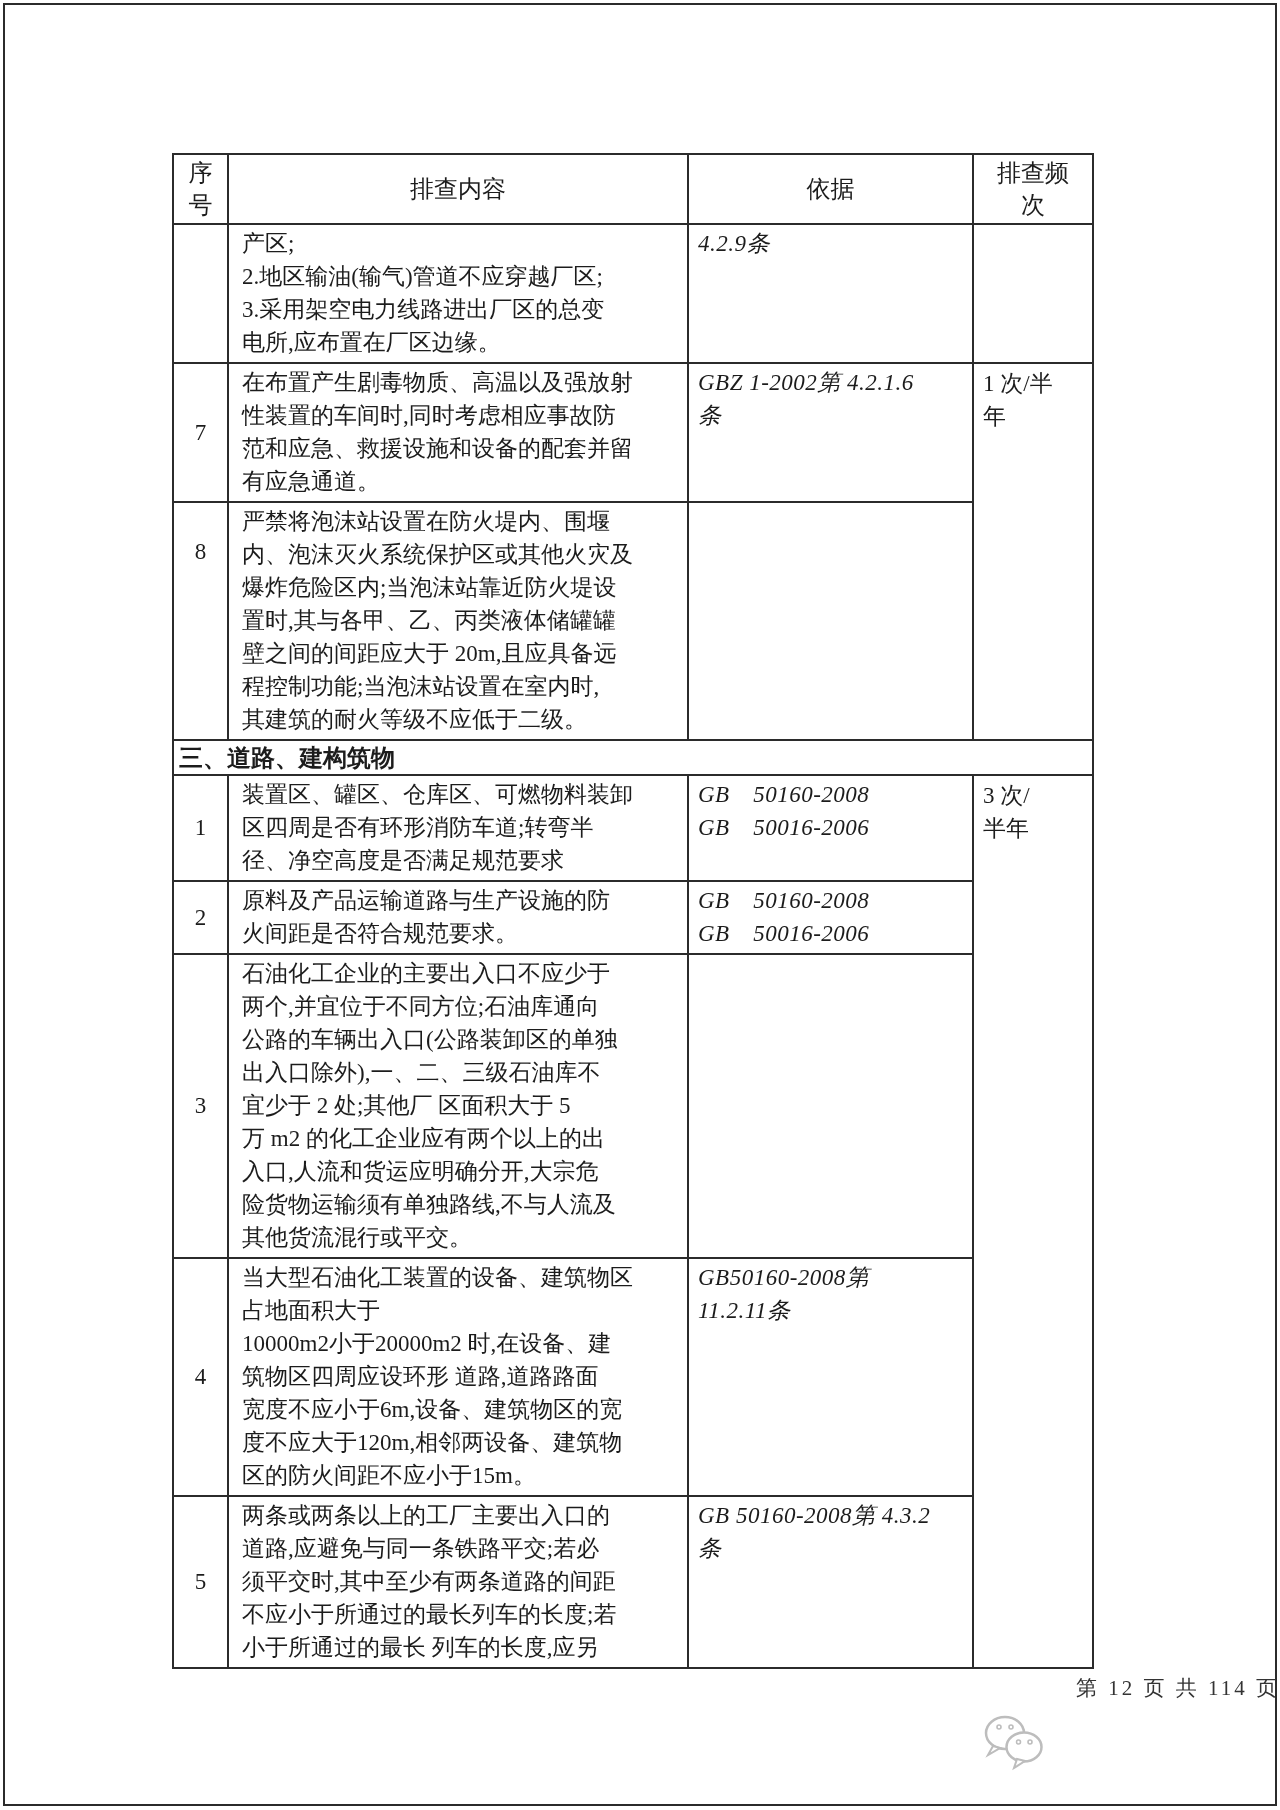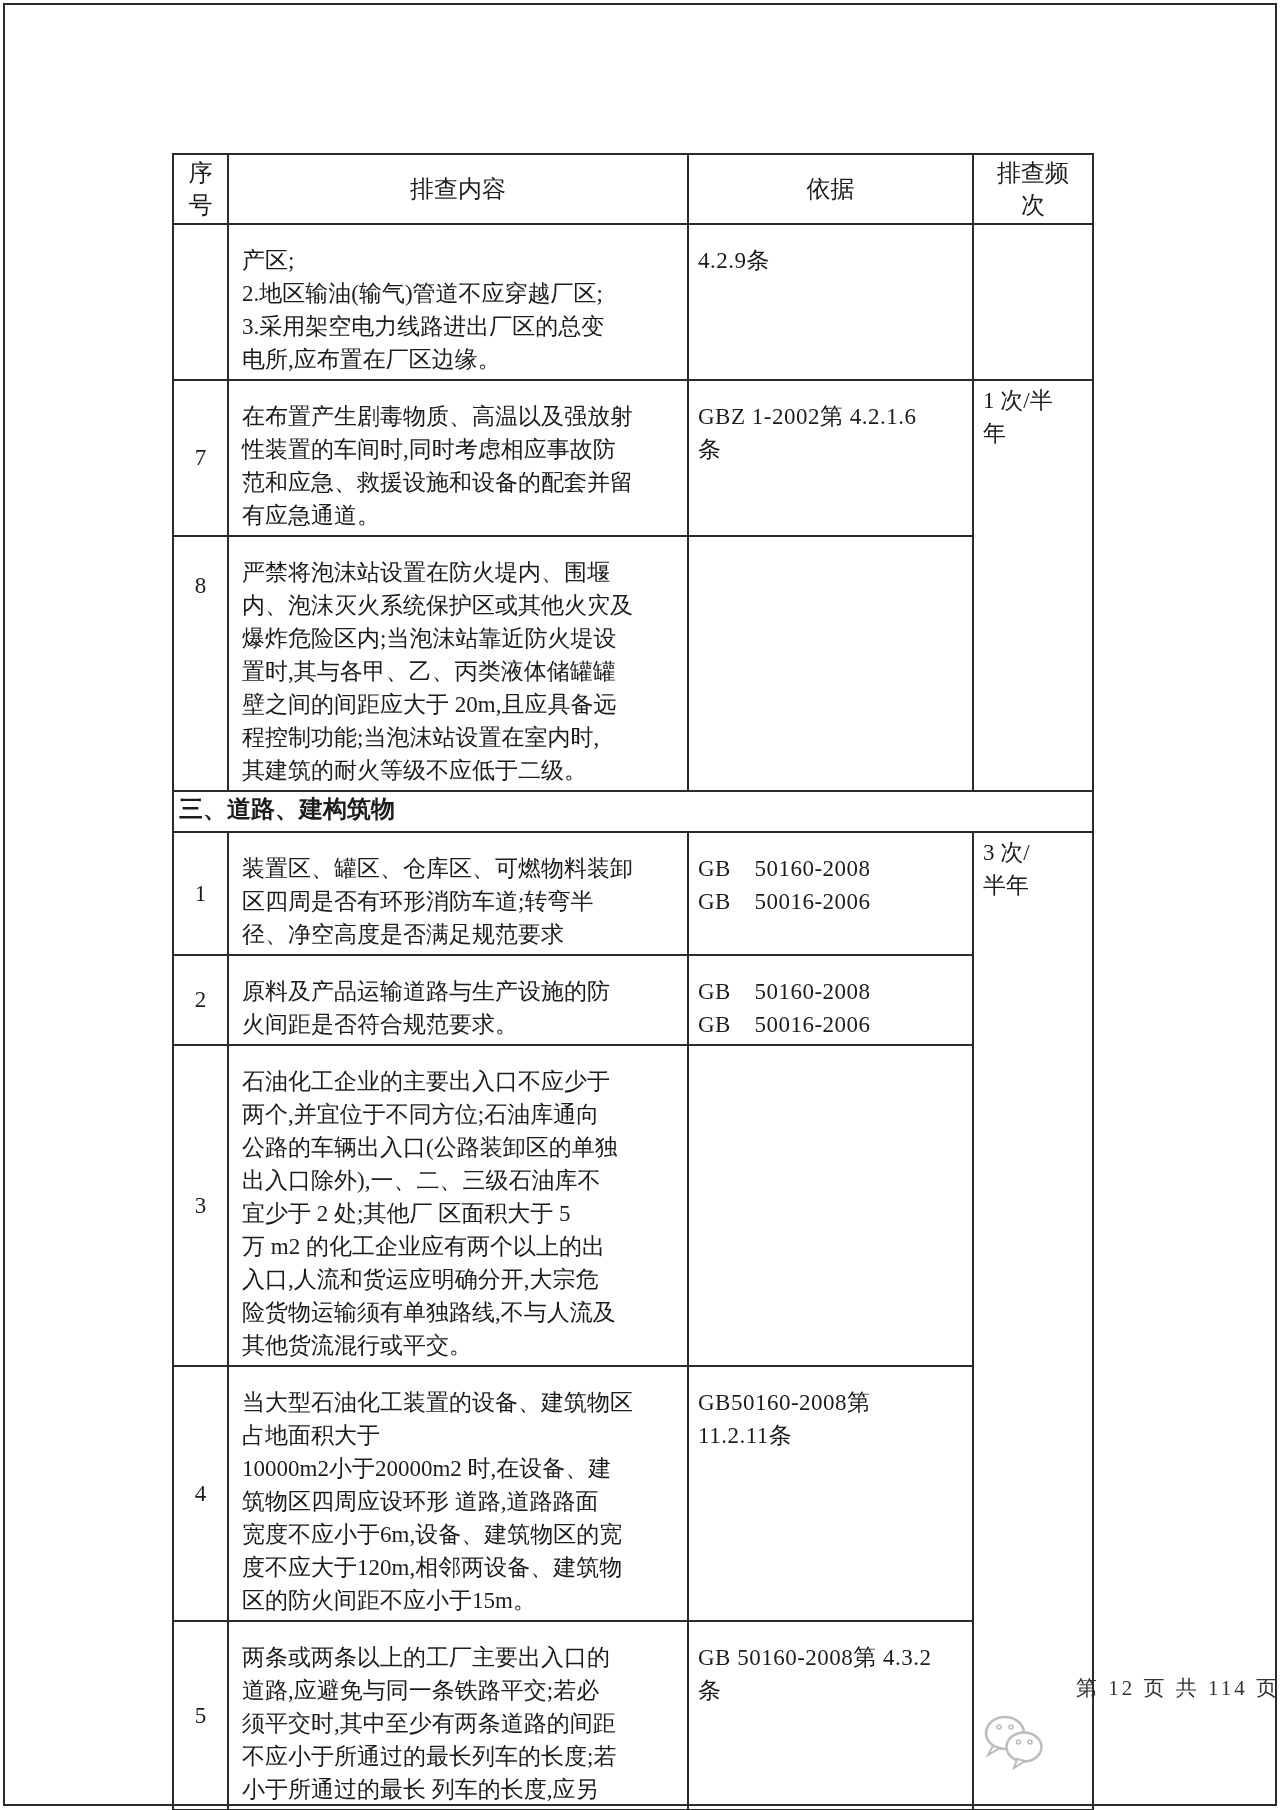--- a/index.html
+++ b/index.html
@@ -18,31 +18,31 @@
   }
   table.checklist td,table.checklist th{
     border:2px solid #2b2b2b;box-sizing:border-box;
   }
   th.hdr{
     font-size:24px;line-height:32px;font-weight:400;text-align:center;
     vertical-align:middle;white-space:pre-line;padding:2px 0;height:66px;
   }
   td.cell{
     font-size:23px;line-height:33px;vertical-align:top;
-    white-space:pre-line;padding:19px 6px 3px 13px;
+    white-space:pre-line;padding:2px 6px 3px 13px;
   }
   td.serial{
     font-size:23px;text-align:center;vertical-align:middle;padding:2px 0;
   }
   td.serial.va-top{vertical-align:top;padding-top:36px;}
-  td.basis{padding-left:9px;letter-spacing:0.5px;}
+  td.basis{padding-left:9px;letter-spacing:0.5px;font-style:italic;}
   td.freq{padding:3px 4px 2px 9px;margin-top:36px;}
   td.section-cell{
     font-size:24px;font-weight:bold;line-height:32px;
-    padding:1px 6px 6px 5px;white-space:pre-line;
+    padding:1px 6px 0 5px;white-space:pre-line;
   }
   .page-footer{
     position:absolute;left:0;top:1674px;width:1280px;text-align:right;
     font-size:21px;letter-spacing:3px;color:#333;
   }
   .watermark{
     position:absolute;left:980px;top:1712px;display:flex;align-items:center;
   }
   .wm-icon{width:68px;height:62px;flex:0 0 auto;margin-right:4px;}
   .wm-text{

